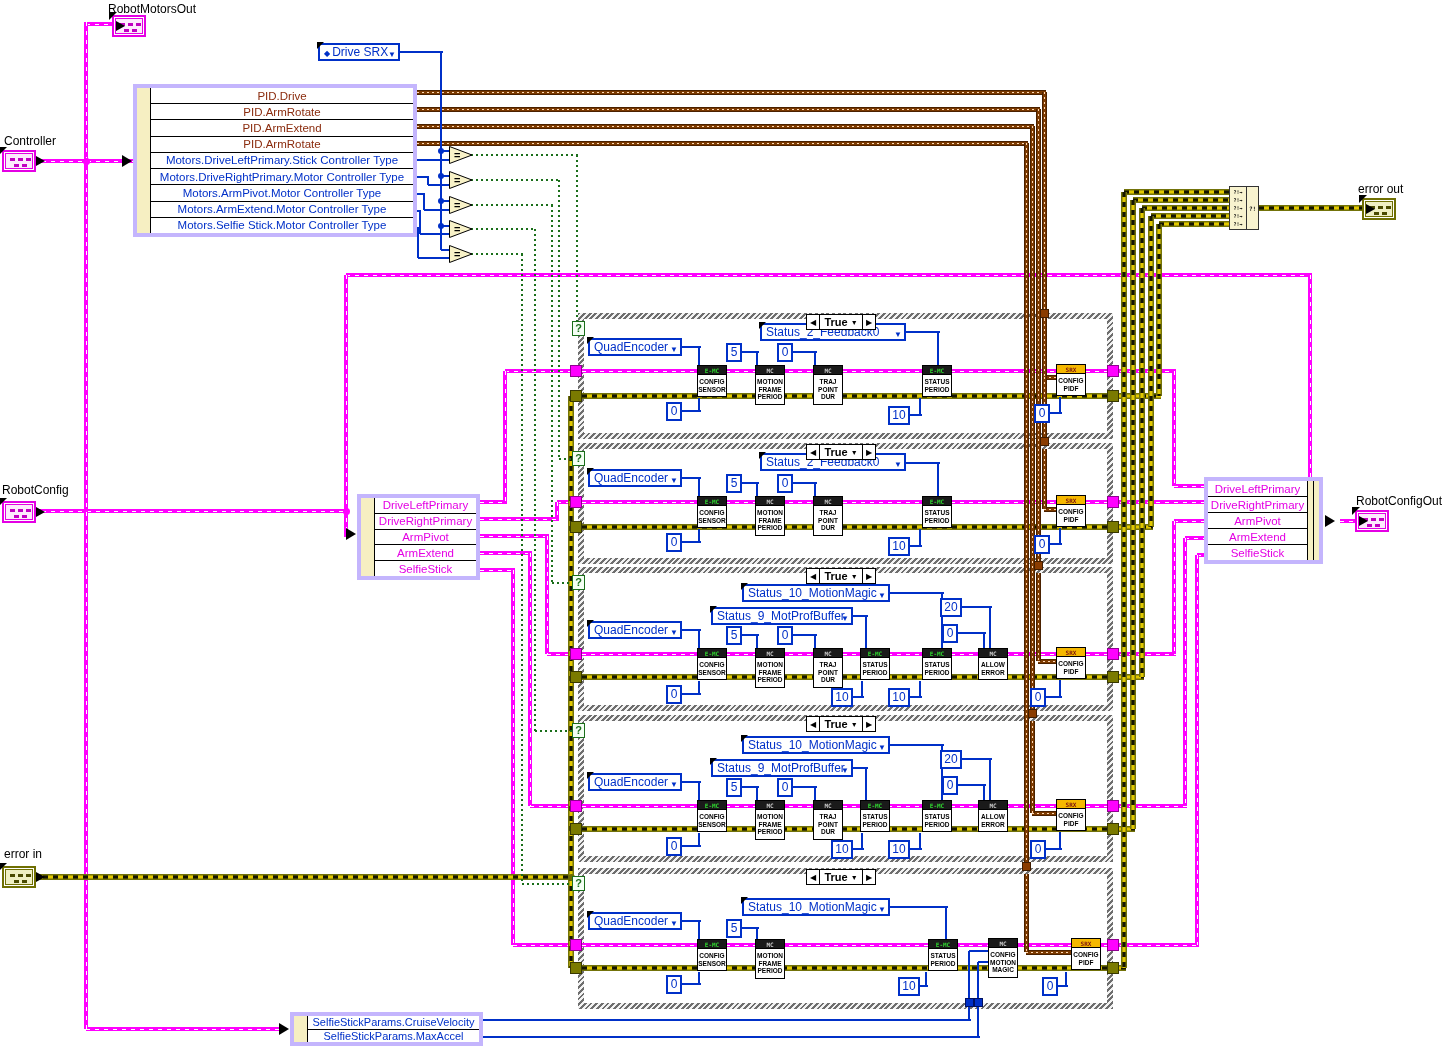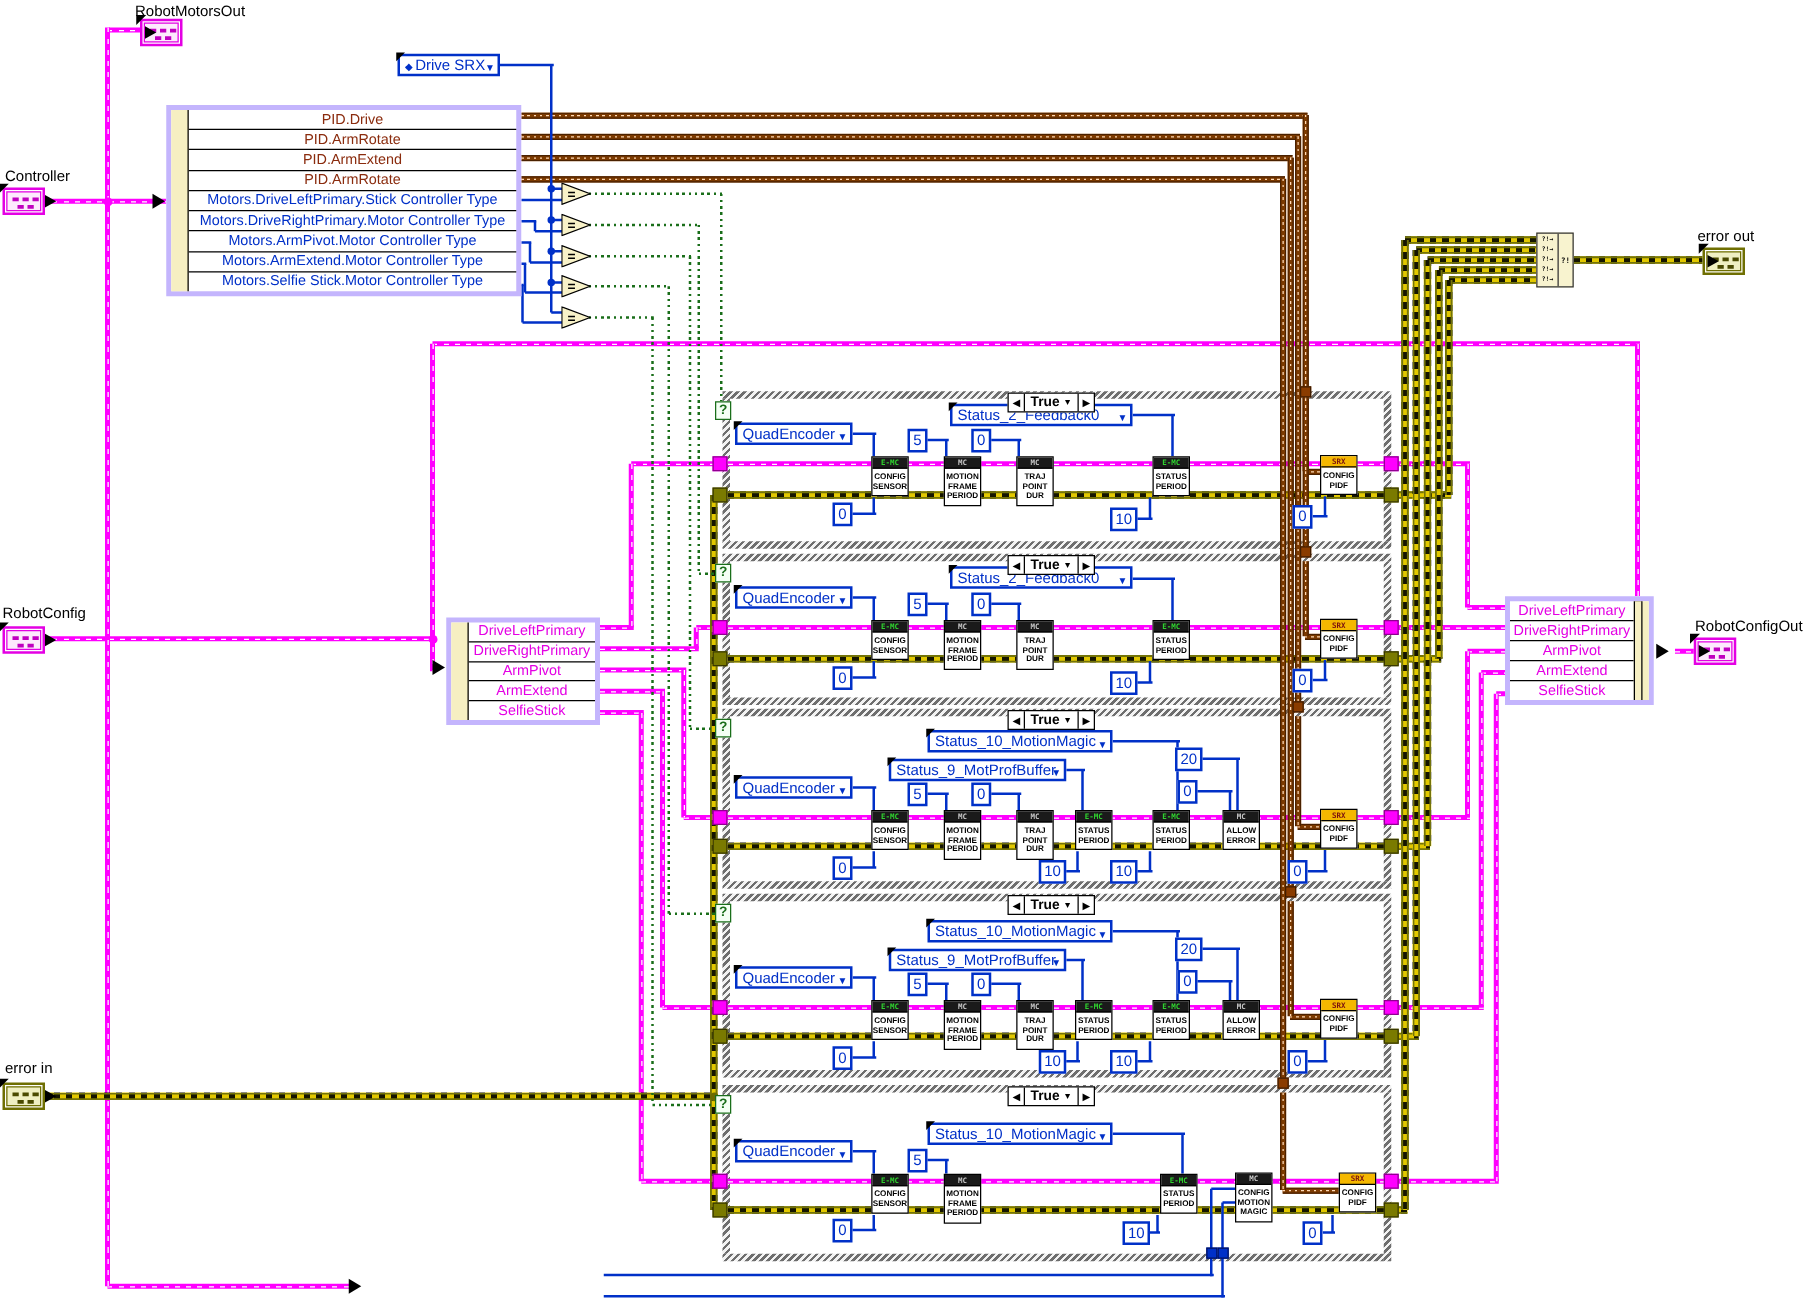--- a/index.html
+++ b/index.html
@@ -178,20 +178,27 @@
     <div class="urows">
       <div class="urow rc-motor">DriveLeftPrimary</div>
       <div class="urow rc-motor">DriveRightPrimary</div>
       <div class="urow rc-motor">ArmPivot</div>
       <div class="urow rc-motor">ArmExtend</div>
       <div class="urow rc-motor">SelfieStick</div>
     </div>
     <div class="bstrip"></div>
   </div>
 
+  <div class="ub" style="left:290px;top:1012px;width:193px;height:34px">
+    <div class="ustrip"></div>
+    <div class="urows" style="font-size:11px">
+      <div class="urow rc-enum" style="font-size:11px">SelfieStickParams.CruiseVelocity</div>
+      <div class="urow rc-enum" style="font-size:11px">SelfieStickParams.MaxAccel</div>
+    </div>
+  </div>
 
   <div class="merge">
     <div class="mleft">
       <div class="mrow"><span>?!</span><span>→</span></div>
       <div class="mrow"><span>?!</span><span>→</span></div>
       <div class="mrow"><span>?!</span><span>→</span></div>
       <div class="mrow"><span>?!</span><span>→</span></div>
       <div class="mrow"><span>?!</span><span>→</span></div>
     </div>
     <div class="mright">?!</div>

